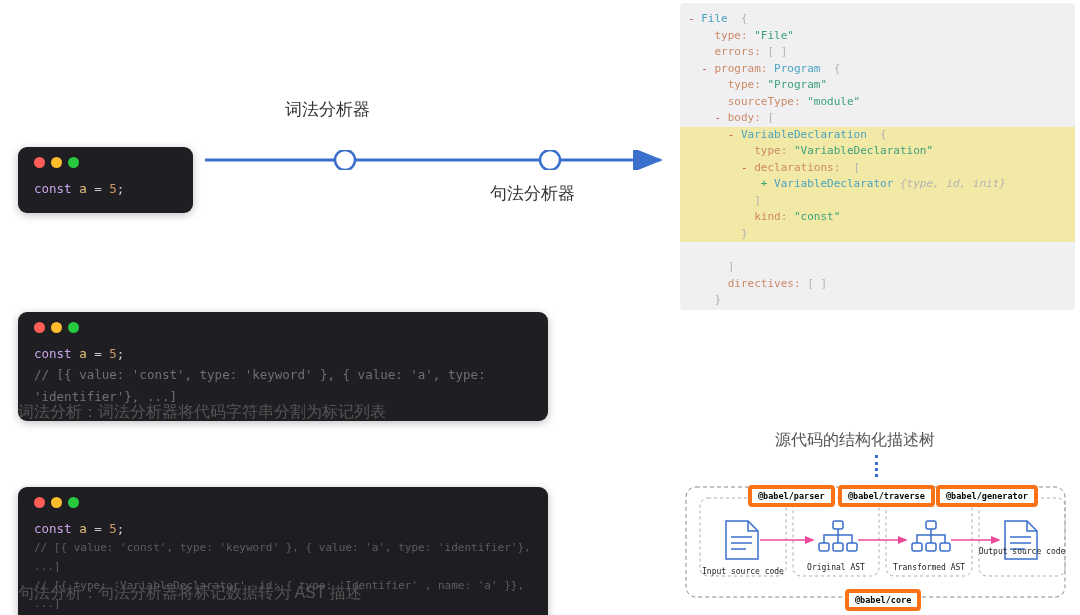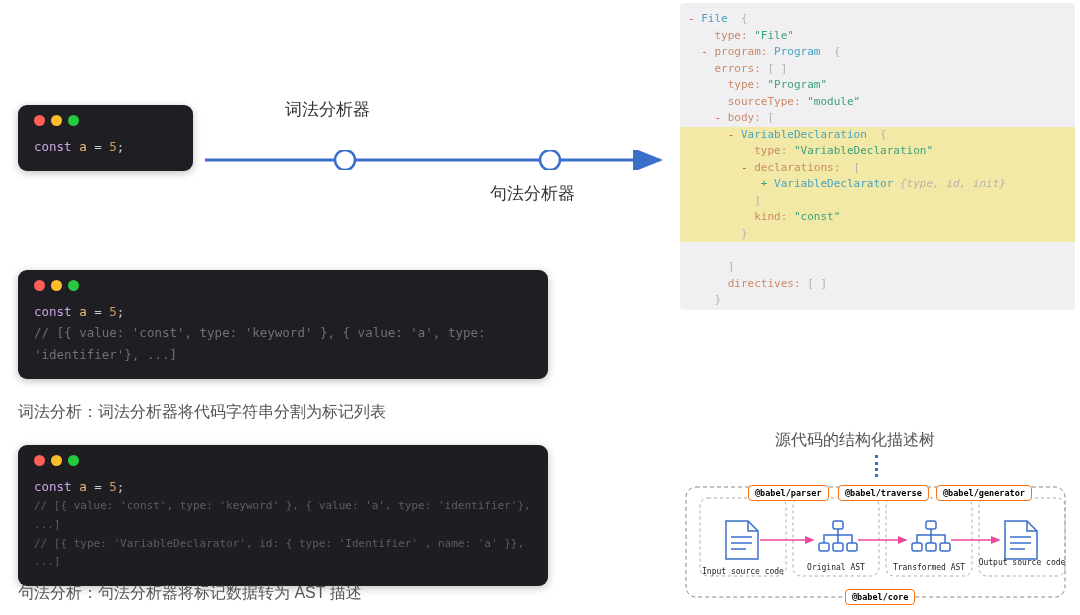--- a/index.html
+++ b/index.html
@@ -14,21 +14,21 @@
     --ast-str:#3da07a;
     --ast-cls:#4aa3c0;
     --ast-dim:#b3b3b3;
     --ast-red:#c94f4f;
     --ast-hl:#f3e9a7;
     --gray-text:#555;
   }
   * { box-sizing:border-box; }
   body { margin:0; width:1080px; height:615px; background:#fff; font-family:-apple-system,BlinkMacSystemFont,"PingFang SC","Microsoft YaHei",sans-serif; position:relative; }
 
-  .code-win { position:absolute; background:var(--code-bg); border-radius:9px; padding:10px 16px 14px; color:#ddd; font-family:ui-monospace,Menlo,Consolas,monospace; font-size:12.5px; line-height:1.7; box-shadow:0 2px 8px rgba(0,0,0,.25); }
+  .code-win { position:absolute; background:var(--code-bg); border-radius:9px; padding:10px 16px 14px; color:#ddd; font-family:ui-monospace,Menlo,Consolas,monospace; font-size:12.5px; line-height:1.7; box-shadow:0 2px 8px rgba(0,0,0,.25);margin-top:42px; }
   .dots { display:flex; gap:6px; margin-bottom:10px; }
   .dot { width:11px; height:11px; border-radius:50%; }
   .red{background:#ff5f56;} .yel{background:#ffbd2e;} .grn{background:#27c93f;}
   .kw{color:var(--kw);} .vr{color:var(--var);} .nm{color:var(--num);} .pn{color:#ccc;}
   .cmt{color:#6f6f76;}
 
   .win1 { left:18px; top:105px; width:175px; }
   .win2 { left:18px; top:270px; width:530px; }
   .win3 { left:18px; top:445px; width:530px; }
   .win3 .cmt { color:#5c5c62; font-size:11px; }
@@ -49,21 +49,21 @@
   .ast .ln { white-space:pre; }
   .key{color:var(--ast-key);} .str{color:var(--ast-str);} .cls{color:var(--ast-cls);} .dim{color:var(--ast-dim);} .rd{color:var(--ast-red);} .it{font-style:italic;}
   .hl { background:var(--ast-hl); display:block; margin:0 -10px 17px -8px; padding:0 10px 0 8px; }
 
   .dotted { position:absolute; left:875px; top:455px; width:0; height:22px; border-left:3px dotted #3a6fcc; }
 
   
   .pipe { position:absolute; left:678px; top:485px; width:395px; height:120px; font-family:ui-monospace,Menlo,Consolas,monospace; }
   .pipe svg { position:absolute; left:0; top:0; }
   .plabel { position:absolute; font-size:8px; text-align:center; width:90px; color:#222; }
-  .pbox { position:absolute; font-size:8.5px; font-weight:600; border:1px solid #f97316; border-radius:4px; background:#fff; padding:2px 6px; }
+  .pbox { position:absolute; font-size:8.5px; font-weight:600; border:4px solid #f97316; border-radius:4px; background:#fff; padding:2px 6px; }
 
 </style>
 </head>
 <body>
 
 <div class="arrow-wrap">
   <svg class="arrow-svg" width="465" height="20">
     <defs>
         <marker id="ah" markerWidth="10" markerHeight="8" refX="9" refY="4" orient="auto">
           <polygon points="0 0,10 4,0 8" fill="#3a6fcc"></polygon>
@@ -107,22 +107,22 @@
     </div>
   <div><span class="kw">const</span> <span class="vr">a</span> <span class="pn">=</span> <span class="nm">5</span><span class="pn">;</span></div>
   <div class="cmt">// [{ value: 'const', type: 'keyword' }, { value: 'a', type: 'identifier'}, ...]</div>
   <div class="cmt">// [{ type: 'VariableDeclarator', id: { type: 'Identifier' , name: 'a' }}, ...]</div>
 </div>
 <div class="caption cap2">句法分析：句法分析器将标记数据转为 AST 描述</div>
 
 <div class="ast">
 <div class="ln"><span class="rd">- </span><span class="cls">File</span>  <span class="dim">{</span></div>
 <div class="ln">    <span class="key">type:</span> <span class="str">"File"</span></div>
+<div class="ln">    <span class="key">errors:</span> <span class="dim">[ ]</span></div>
 <div class="ln">  <span class="rd">- </span><span class="key">program:</span> <span class="cls">Program</span>  <span class="dim">{</span></div>
-<div class="ln">    <span class="key">errors:</span> <span class="dim">[ ]</span></div>
 <div class="ln">      <span class="key">type:</span> <span class="str">"Program"</span></div>
 <div class="ln">      <span class="key">sourceType:</span> <span class="str">"module"</span></div>
 <div class="ln">    <span class="rd">- </span><span class="key">body:</span> <span class="dim">[</span></div>
 <span class="hl">
       <div class="ln">      <span class="rd">- </span><span class="cls">VariableDeclaration</span>  <span class="dim">{</span></div>
 <div class="ln">          <span class="key">type:</span> <span class="str">"VariableDeclaration"</span></div>
 <div class="ln">        <span class="rd">- </span><span class="key">declarations:</span>  <span class="dim">[</span></div>
 <div class="ln">           <span class="str">+ </span><span class="cls">VariableDeclarator</span> <span class="dim it">{type, id, init}</span></div>
 <div class="ln">          <span class="dim">]</span></div>
 <div class="ln">          <span class="key">kind:</span> <span class="str">"const"</span></div>
@@ -182,18 +182,18 @@
       <path d="M0 0 h22 l10 10 v28 h-32 z"></path>
         <path d="M22 0 v10 h10" fill="none"></path>
       <line x1="5" y1="16" x2="26" y2="16"></line>
         <line x1="5" y1="22" x2="26" y2="22"></line>
         <line x1="5" y1="28" x2="20" y2="28"></line>
     </g>
   </svg>
   <div class="plabel" style="left:20px; top:68px;margin-top:14px;">Input source code</div>
   <div class="plabel" style="left:113px;top:78px;">Original AST</div>
   <div class="plabel" style="left:206px;top:78px;">Transformed AST</div>
-  <div class="plabel" style="left:299px;top:73px;">Output source code</div>
+  <div class="plabel" style="left:299px;top:62px;">Output source code</div>
   <div class="pbox" style="left:70px;  top:0px;">@babel/parser</div>
   <div class="pbox" style="left:160px; top:0px;">@babel/traverse</div>
   <div class="pbox" style="left:258px; top:0px;">@babel/generator</div>
   <div class="pbox" style="left:167px; top:104px;">@babel/core</div>
 </div>
 
 </body></html>

